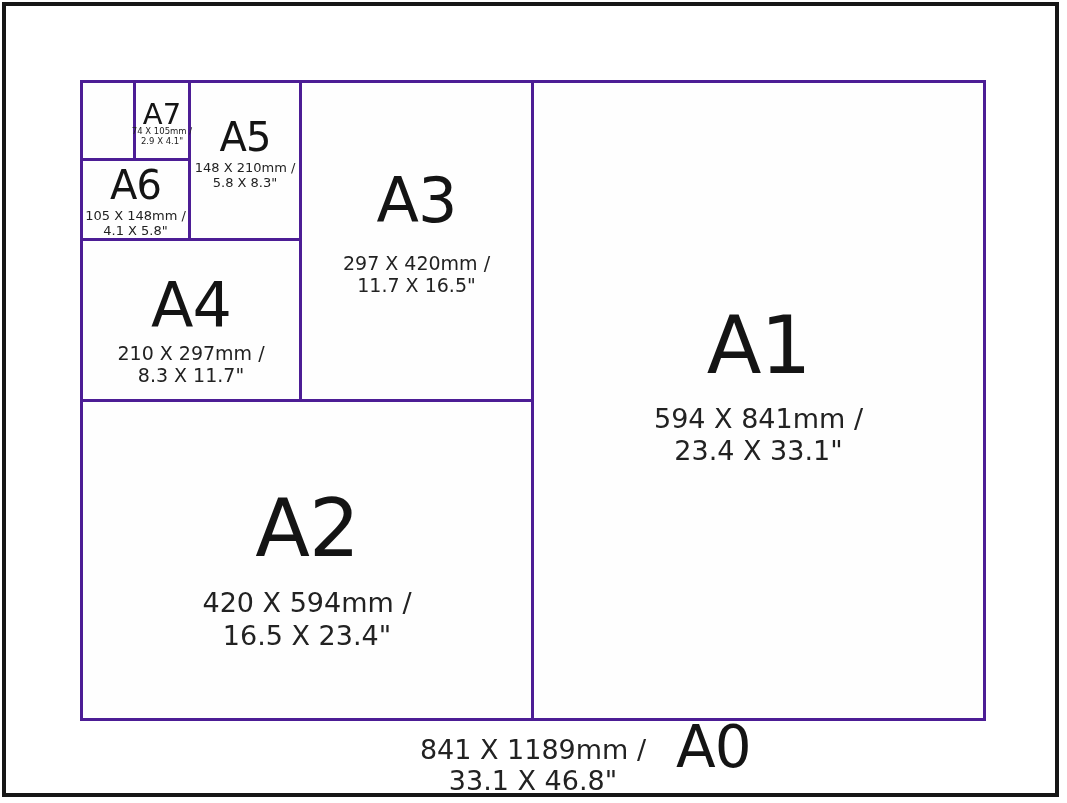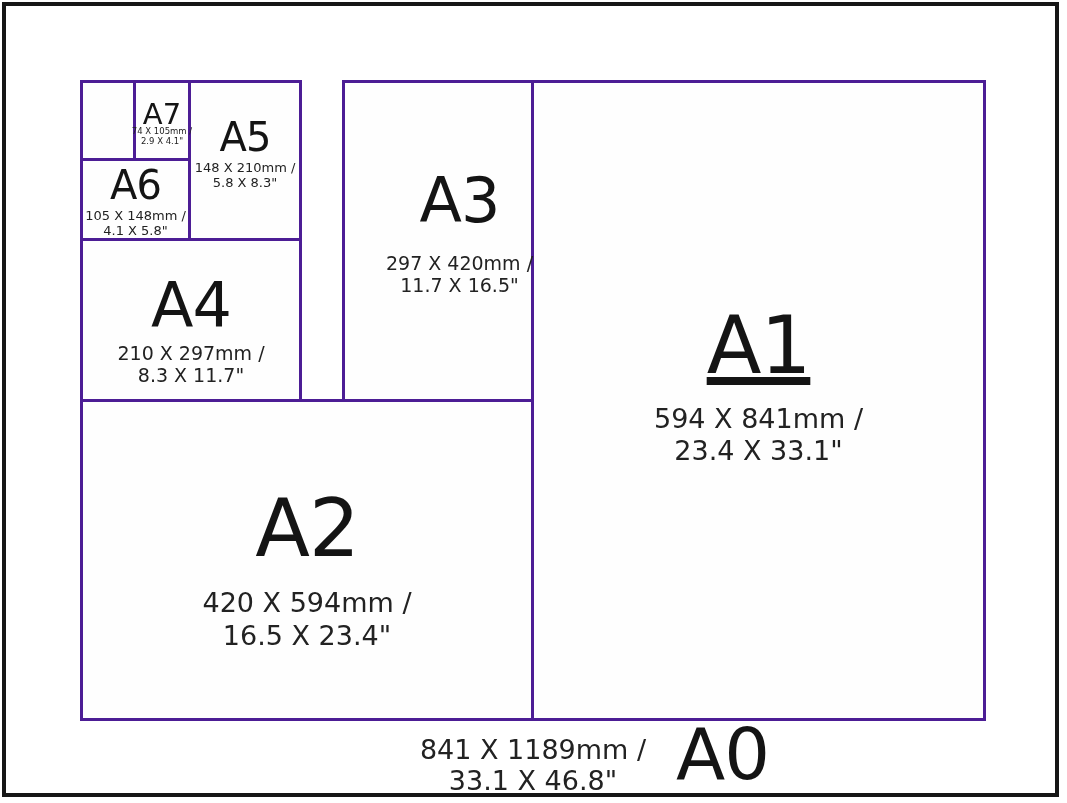--- a/index.html
+++ b/index.html
@@ -23,46 +23,46 @@
   .dims {
     position:absolute; left:50%; transform:translateX(-50%);
     text-align:center; white-space:nowrap; z-index:3; color:#222222;
   }
   
   #a8 { left:80px;  top:80px;  width:56px;  height:81px;  }
   #a7 { left:133px; top:80px;  width:58px;  height:81px;  }
   #a6 { left:80px;  top:158px; width:111px; height:83px;padding-left:42px;  }
   #a5 { left:188px; top:80px;  width:114px; height:161px; }
   #a4 { left:80px;  top:238px; width:222px; height:210px; }
-  #a3 { left:299px; top:80px;  width:235px; height:322px;margin-left:43px; }
+  #a3 { left:299px; top:80px;  width:235px; height:322px; }
   #a2 { left:80px;  top:399px; width:454px; height:322px; }
   #a1 { left:531px; top:80px;  width:455px; height:641px; }
   
-  #a1 .label { top:223px; font-size:80px;text-decoration:underline; }
+  #a1 .label { top:223px; font-size:80px; }
   #a1 .dims  { top:320px; font-size:27px; line-height:32px; }
   #a2 .label { top:87px;  font-size:80px; }
   #a2 .dims  { top:184px; font-size:27px; line-height:33px; }
   #a3 .label { top:87px;  font-size:62px; }
   #a3 .dims  { top:169px; font-size:19px; line-height:22px; }
   #a4 .label { top:34px;  font-size:62px; }
   #a4 .dims  { top:101px; font-size:19px; line-height:22px; }
   #a5 .label { top:34px;  font-size:40px; }
   #a5 .dims  { top:77px;  font-size:13px; line-height:15px; }
   #a6 .label { top:4px;   font-size:40px; }
   #a6 .dims  { top:47px;  font-size:13px; line-height:15px; }
   #a7 .label { top:17px;  font-size:29px; letter-spacing:0; }
   #a7 .dims  { top:43px;  font-size:8.5px; line-height:10px; }
   
   .a0-dims {
     position:absolute; left:383px; top:734px; width:300px;
     text-align:center; font-size:27px; line-height:31px; z-index:3; color:#222222;
   }
   .a0-label {
     position:absolute; left:676px; top:718px;
-    font-size:72px; line-height:1; letter-spacing:-1px; z-index:3; color:#141414;
+    font-size:58px; line-height:1; letter-spacing:-1px; z-index:3; color:#141414;
   }
 </style>
 </head>
 <body>
 
 <div class="stage">
 
   <div class="frame"></div>
 
   <div class="box" id="a8"></div>

